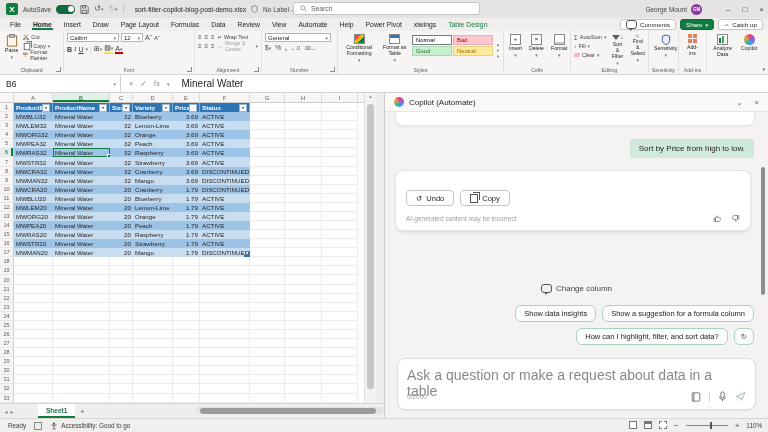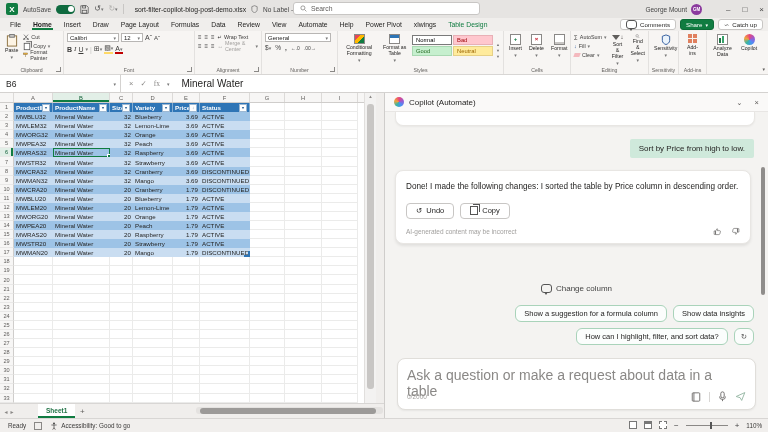--- a/index.html
+++ b/index.html
@@ -911,21 +911,20 @@
       <span id="cp-title">Copilot (Automate)</span>
       <span id="cp-header-right">
         <span>⌄</span>
         <span>×</span>
       </span>
     </div>
     <div id="cp-body">
       <div id="partial-card"></div>
       <div id="user-bubble">Sort by Price from high to low.</div>
       <div id="ai-card">
-        <div id="ai-msg">Done! I made the following changes: I sorted the table by Price column in descending order.</div>
         <div id="ai-btnrow">
           <span class="chatbtn">
               <span>↺</span>
               <span>Undo</span>
             </span>
           <span class="chatbtn">
               <span class="ic-copy"></span>
               <span>Copy</span>
             </span>
         </div>
@@ -939,22 +938,22 @@
                 <path d="M2 7h2.5v6H2zM4.5 12.5V7.5L7 3c.9 0 1.5.7 1.3 1.7L7.9 6.5H12c.8 0 1.4.8 1.2 1.6l-1 4c-.2.8-.9 1.4-1.7 1.4H4.5z" fill="none" stroke="#605e5c" stroke-width="1.1"></path>
               </svg>
           </span>
         </div>
       </div>
       <div id="change-topic">
         <span class="bubble-ic"></span>
         <span>Change column</span>
       </div>
       <div class="chiprow" id="chiprow1">
+          <div class="chip">Show data insights</div>
           <div class="chip">Show a suggestion for a formula column</div>
-          <div class="chip">Show data insights</div>
         </div>
       <div class="chiprow" id="chiprow2">
           <div class="chip">How can I highlight, filter, and sort data?</div>
           <div class="chip refresh">↻</div>
         </div>
       <div id="input-card">
         <div id="input-placeholder">Ask a question or make a request about data in a table</div>
         <div id="input-foot">
           <span id="char-count">0/2000</span>
           <span id="input-icons">

